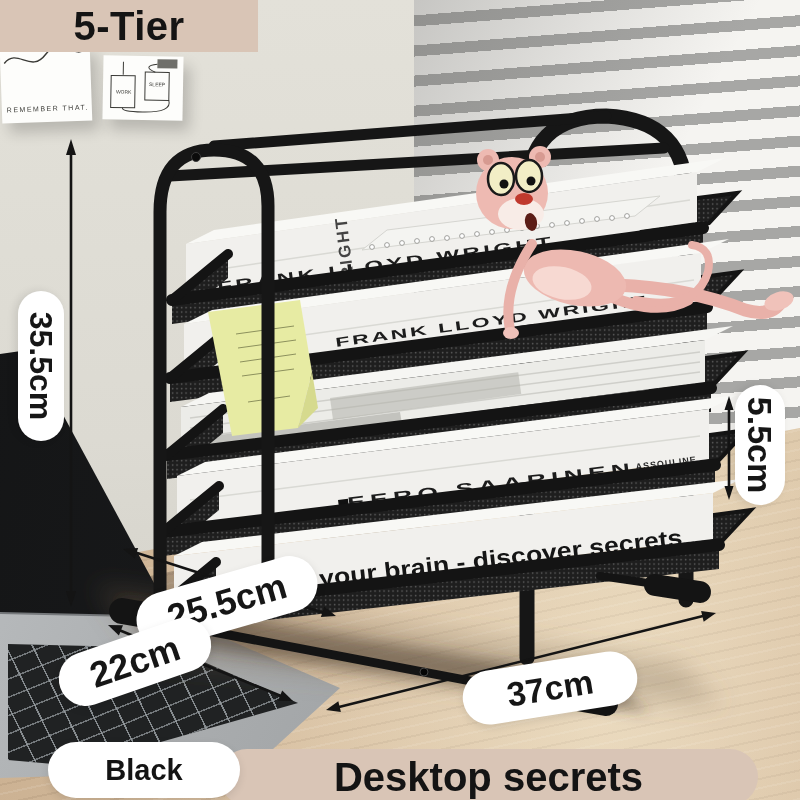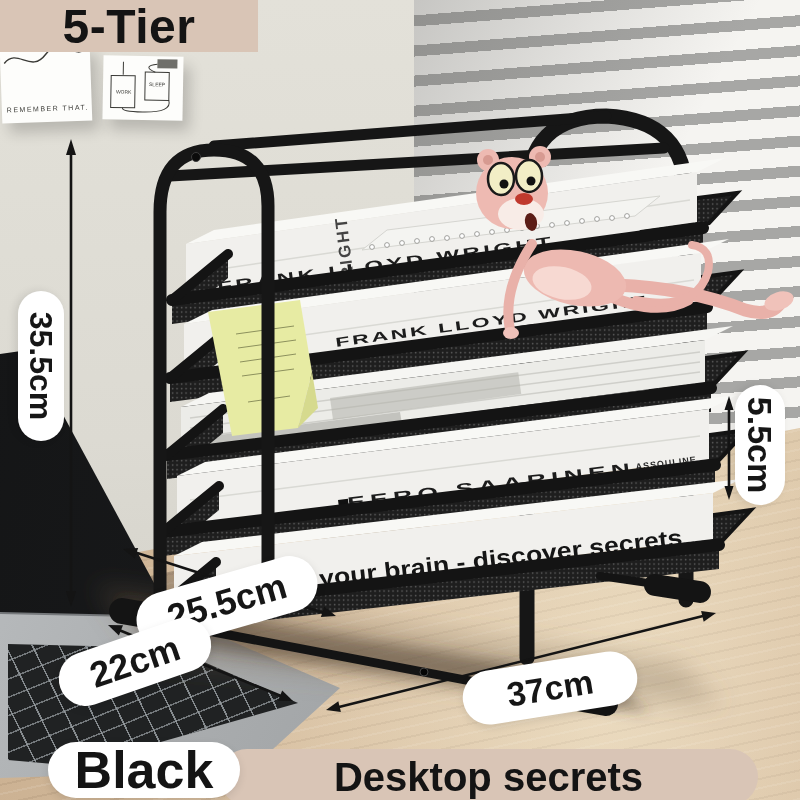--- a/index.html
+++ b/index.html
@@ -18,21 +18,21 @@
       radial-gradient(ellipse at 78% 88%,rgba(255,246,226,.38),rgba(255,246,226,0) 60%),
       repeating-linear-gradient(-12deg,rgba(255,255,255,.10) 0 2px,rgba(255,255,255,0) 2px 9px,rgba(96,74,52,.09) 9px 11px,rgba(96,74,52,0) 11px 19px),
       linear-gradient(105deg,#c6ac8d 0%,#d2b899 40%,#dec9a9 78%,#d5bc9c 100%);}
   .junction-shadow{position:absolute;inset:0;filter:blur(6px);
     clip-path:polygon(40px 600px,430px 515px,430px 555px,40px 640px);
     background:rgba(60,50,40,.28);}
 
   
   .banner{position:absolute;left:0;top:0;width:258px;height:52px;background:#d9c5b6;
     display:flex;align-items:center;justify-content:center;}
-  .banner span{font-size:48px;font-weight:600;color:#141414;letter-spacing:.5px;}
+  .banner span{font-size:40px;font-weight:600;color:#141414;letter-spacing:.5px;}
   .note{position:absolute;background:#fdfdfb;box-shadow:7px 10px 14px rgba(0,0,0,.18);}
   .note1{left:1px;top:46px;width:90px;height:76px;transform:rotate(-2deg);}
   .note2{left:103px;top:56px;width:80px;height:64px;transform:rotate(1deg);}
   .note1 .memo{position:absolute;left:4px;bottom:10px;width:84px;text-align:center;
     font-size:7px;letter-spacing:1.5px;color:#3c3c38;}
 
   
   .laptop-screen{position:absolute;inset:0;clip-path:polygon(0 354px,28px 350px,174px 620px,0 646px);
     background:linear-gradient(100deg,#141516 0%,#1b1c1e 70%,#3c3f42 97%);}
   .laptop-hinge{position:absolute;inset:0;clip-path:polygon(0 612px,178px 616px,182px 627px,0 625px);background:#75787b;}
@@ -55,21 +55,21 @@
   .dim-255{left:134px;top:574px;width:186px;height:56px;font-size:36px;transform:rotate(-16deg);}
   .dim-22{left:56px;top:635px;width:158px;height:54px;font-size:36px;transform:rotate(-19deg);}
   .dim-37{left:462px;top:661px;width:176px;height:54px;font-size:34px;transform:rotate(-9deg);}
 
   
   .pill-category{position:absolute;left:219px;top:749px;width:539px;height:56px;border-radius:28px;
     background:#d9c5b6;display:flex;align-items:center;justify-content:center;
     font-size:40px;font-weight:600;color:#141414;}
   .pill-black{position:absolute;left:48px;top:742px;width:192px;height:56px;border-radius:28px;
     background:#fff;display:flex;align-items:center;justify-content:center;
-    font-size:52px;font-weight:600;color:#141414;box-shadow:0 3px 8px rgba(0,0,0,.10);}
+    font-size:29px;font-weight:600;color:#141414;box-shadow:0 3px 8px rgba(0,0,0,.10);}
 </style>
 </head>
 <body>
 
 <div class="scene">
 
   <div class="wall"></div>
   <div class="blinds">
     <div class="blinds-inner"></div>
     <div class="blinds-shade"></div>

